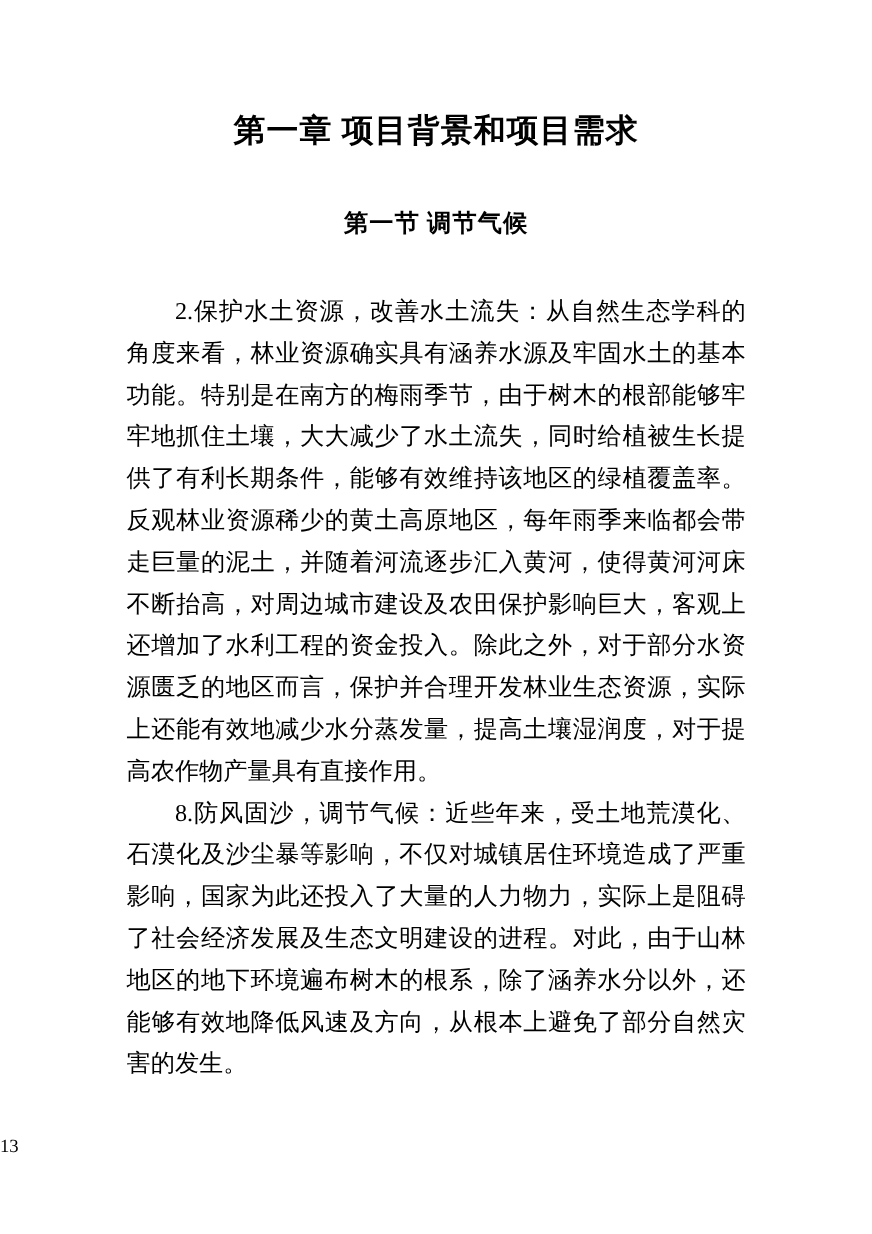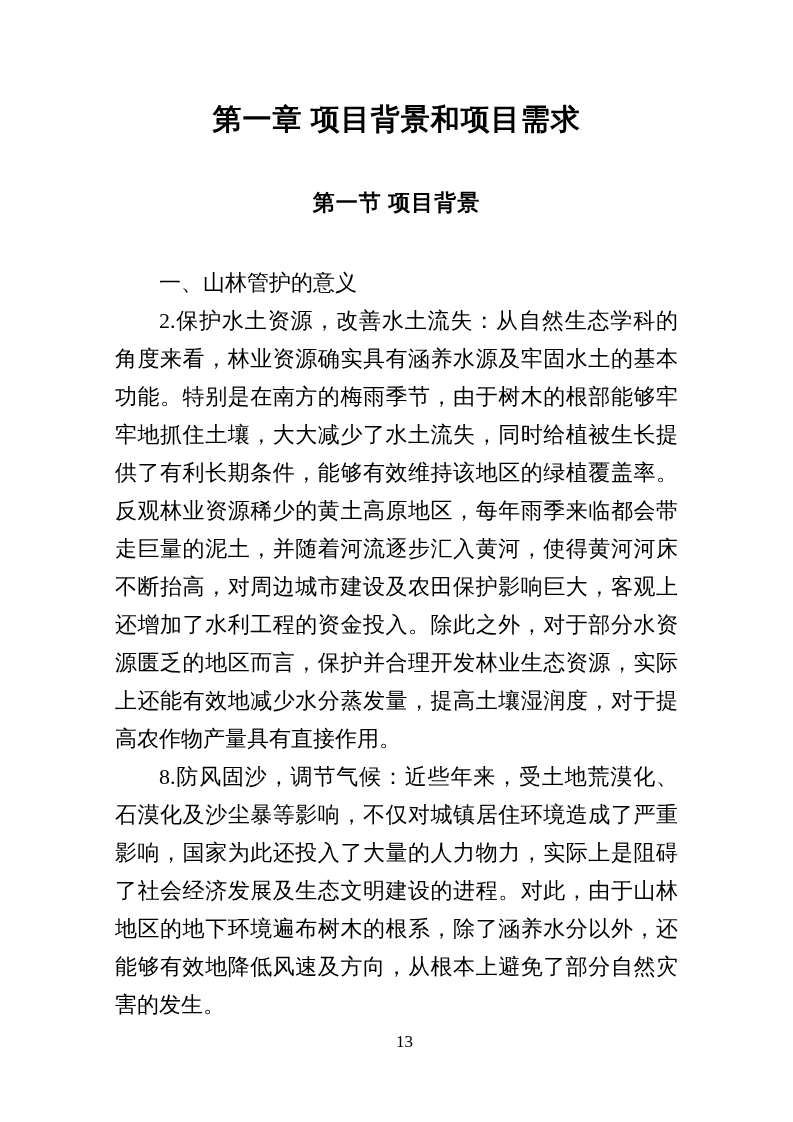--- a/index.html
+++ b/index.html
@@ -45,36 +45,34 @@
   .doc-body p {
     margin: 0;
     text-indent: 2em;
     word-break: break-all;
   }
   .page-number {
     position: absolute;
     left: 0;
     right: 0;
     bottom: 70px;
-    text-align: center;
+    text-align: left;
     font-size: 17px;
     line-height: 20px;
-    padding-left: 16px;
   }
 </style>
 </head>
 <body>
 
 <div class="page">
 
   <h1 class="chapter-title">第一章 项目背景和项目需求</h1>
 
-  <h2 class="section-title">第一节 项目背景</h2>
+  <h2 class="section-title">第一节 调节气候</h2>
 
   <div class="doc-body">
-    <p>一、山林管护的意义</p>
     <p>2.保护水土资源，改善水土流失：从自然生态学科的角度来看，林业资源确实具有涵养水源及牢固水土的基本功能。特别是在南方的梅雨季节，由于树木的根部能够牢牢地抓住土壤，大大减少了水土流失，同时给植被生长提供了有利长期条件，能够有效维持该地区的绿植覆盖率。反观林业资源稀少的黄土高原地区，每年雨季来临都会带走巨量的泥土，并随着河流逐步汇入黄河，使得黄河河床不断抬高，对周边城市建设及农田保护影响巨大，客观上还增加了水利工程的资金投入。除此之外，对于部分水资源匮乏的地区而言，保护并合理开发林业生态资源，实际上还能有效地减少水分蒸发量，提高土壤湿润度，对于提高农作物产量具有直接作用。</p>
     <p>8.防风固沙，调节气候：近些年来，受土地荒漠化、石漠化及沙尘暴等影响，不仅对城镇居住环境造成了严重影响，国家为此还投入了大量的人力物力，实际上是阻碍了社会经济发展及生态文明建设的进程。对此，由于山林地区的地下环境遍布树木的根系，除了涵养水分以外，还能够有效地降低风速及方向，从根本上避免了部分自然灾害的发生。</p>
   </div>
 
   <div class="page-number">13</div>
 
 </div>
 
 </body></html>

